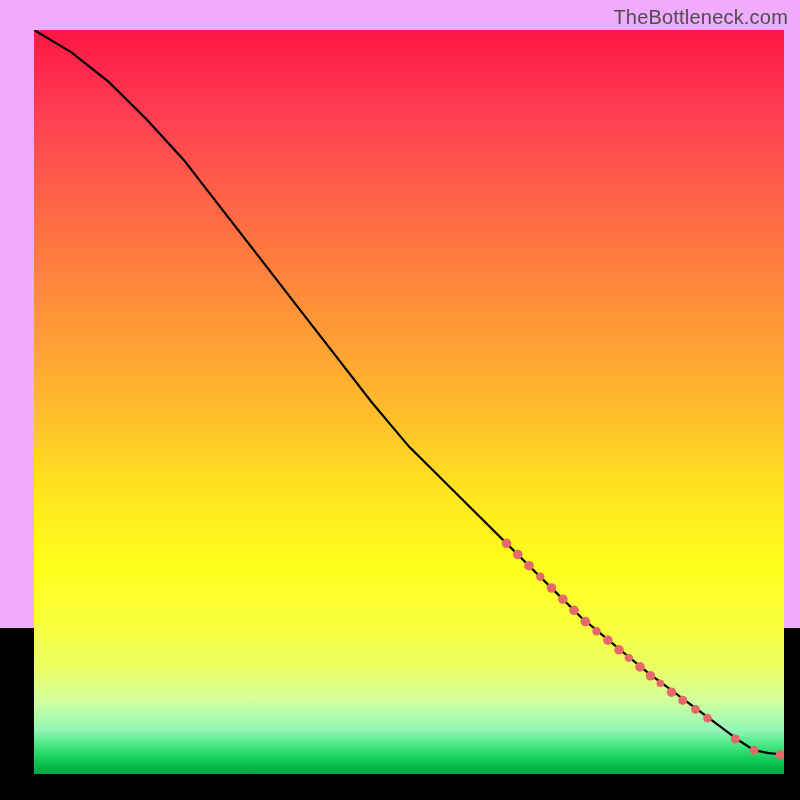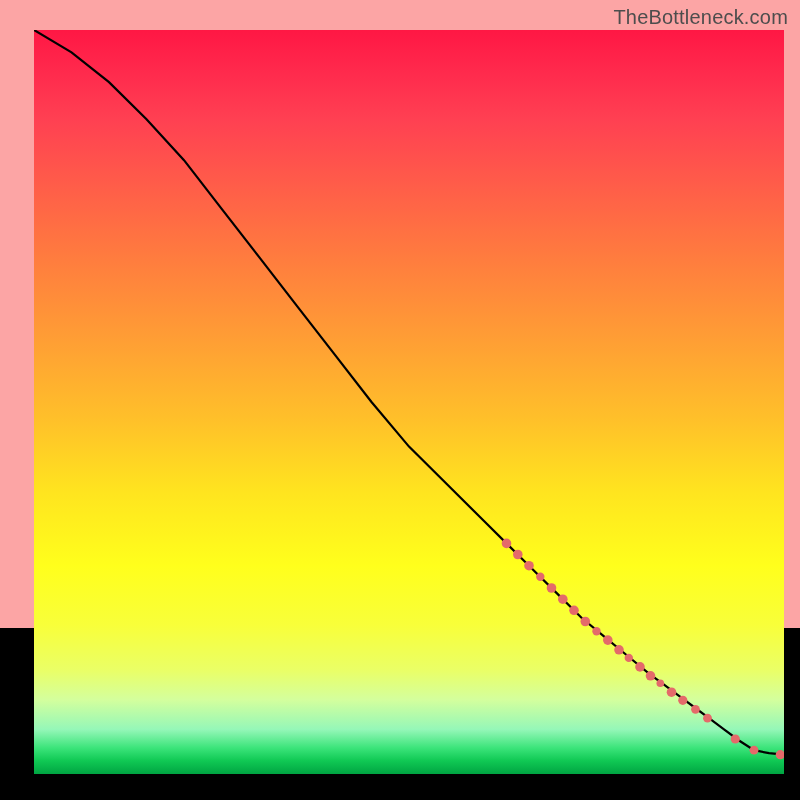--- a/index.html
+++ b/index.html
@@ -1,16 +1,16 @@
 <!DOCTYPE html>
 <html><head>
 <meta charset="utf-8">
 <style>
 html,body{margin:0;padding:0;width:800px;height:800px;overflow:hidden;background:#000}
-.stage{width:800px;height:628px;position:relative;background:#fca5a5}
+.stage{width:800px;height:628px;position:relative;background:#f0abfc}
 .plot{position:absolute;left:34px;top:30px;width:750px;height:744px;
   background:linear-gradient(to bottom,
     #ff1744 0%,
     #ff2b4d 6%,
     #ff4052 12%,
     #ff5a4a 20%,
     #ff7a3f 30%,
     #ff9936 40%,
     #ffbf2a 52%,
     #ffe41f 62%,

